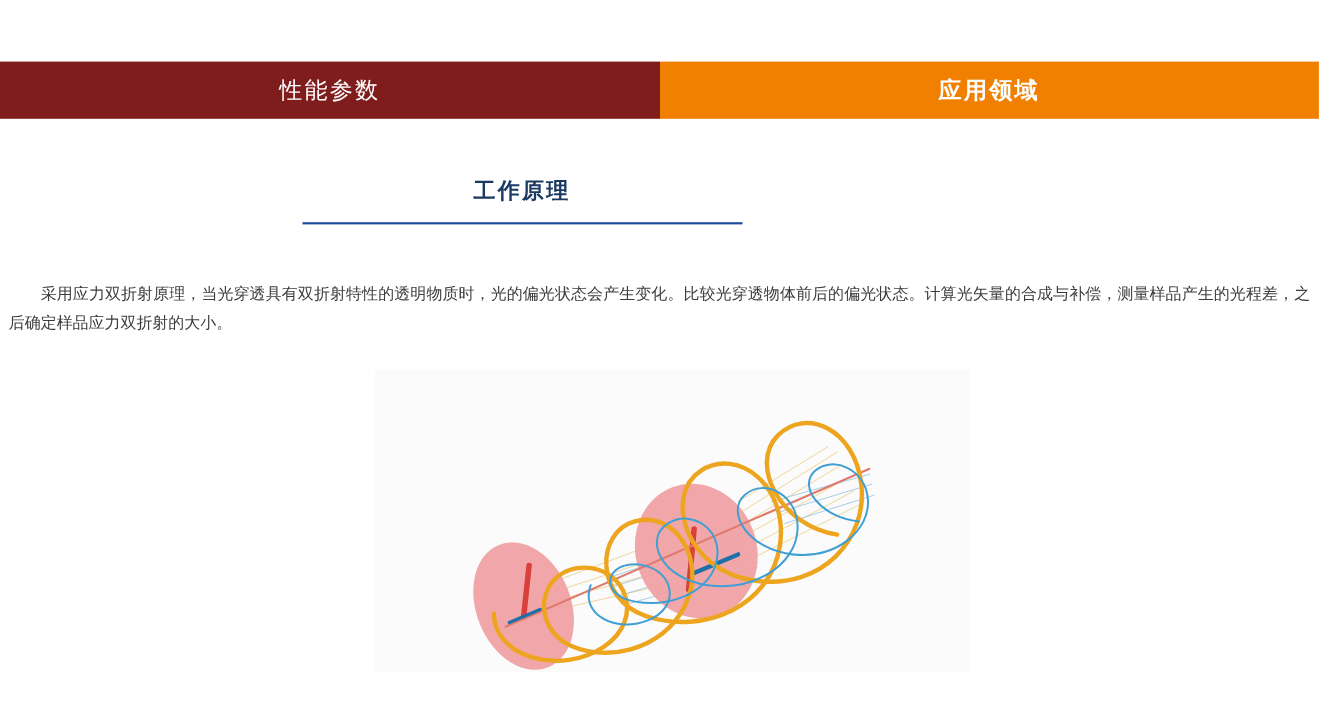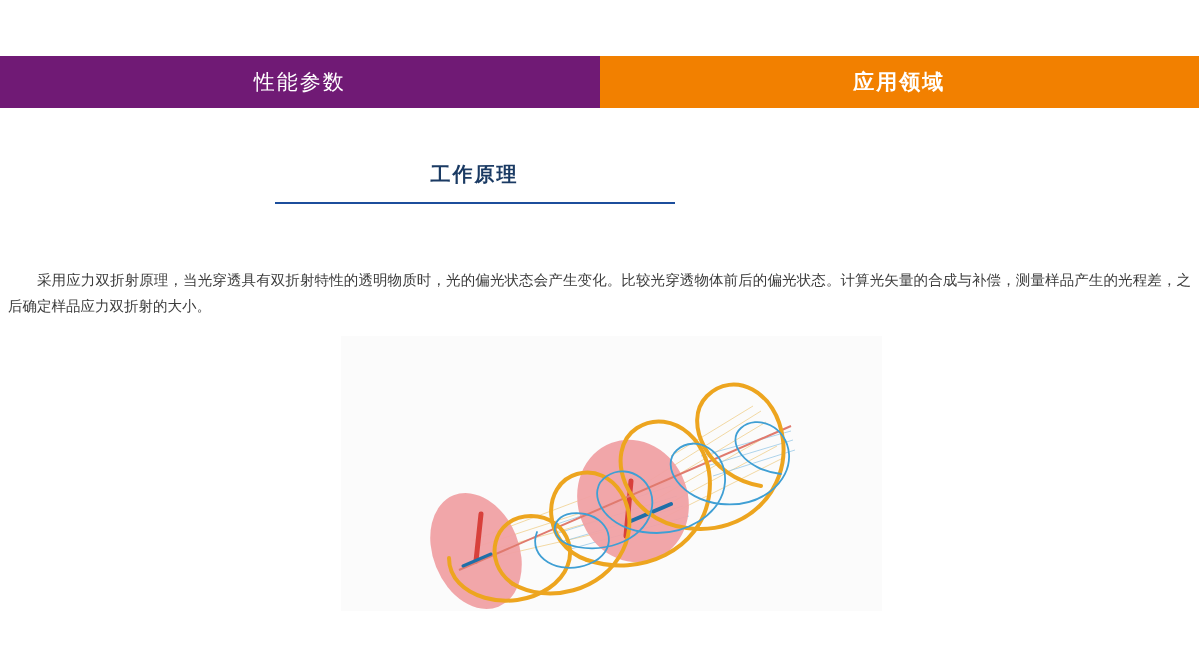--- a/index.html
+++ b/index.html
@@ -34,21 +34,21 @@
     display: flex;
     align-items: center;
     justify-content: center;
     color: #ffffff;
     font-size: 21px;
     letter-spacing: 2px;
     cursor: pointer;
     user-select: none;
   }
   .tab-blue {
-    background: #701a75;
+    background: #7f1d1d;
   }
   .tab-orange {
     background: #f28000;
     font-weight: bold;
   }
 
   
   .section-title-wrap {
     position: absolute;
     top: 160px;
@@ -76,21 +76,20 @@
     top: 255px;
     left: 0;
     width: 1199px;
     padding: 0 8px;
     box-sizing: border-box;
     font-size: 14.5px;
     line-height: 26px;
     color: #3c3c3c;
     text-align: justify;
     text-indent: 2em;
-    margin-top: 12px;
   }
 
   
   .figure {
     position: absolute;
     top: 336px;
     left: 341px;
     width: 541px;
     height: 275px;
     background: #fbfbfb;

